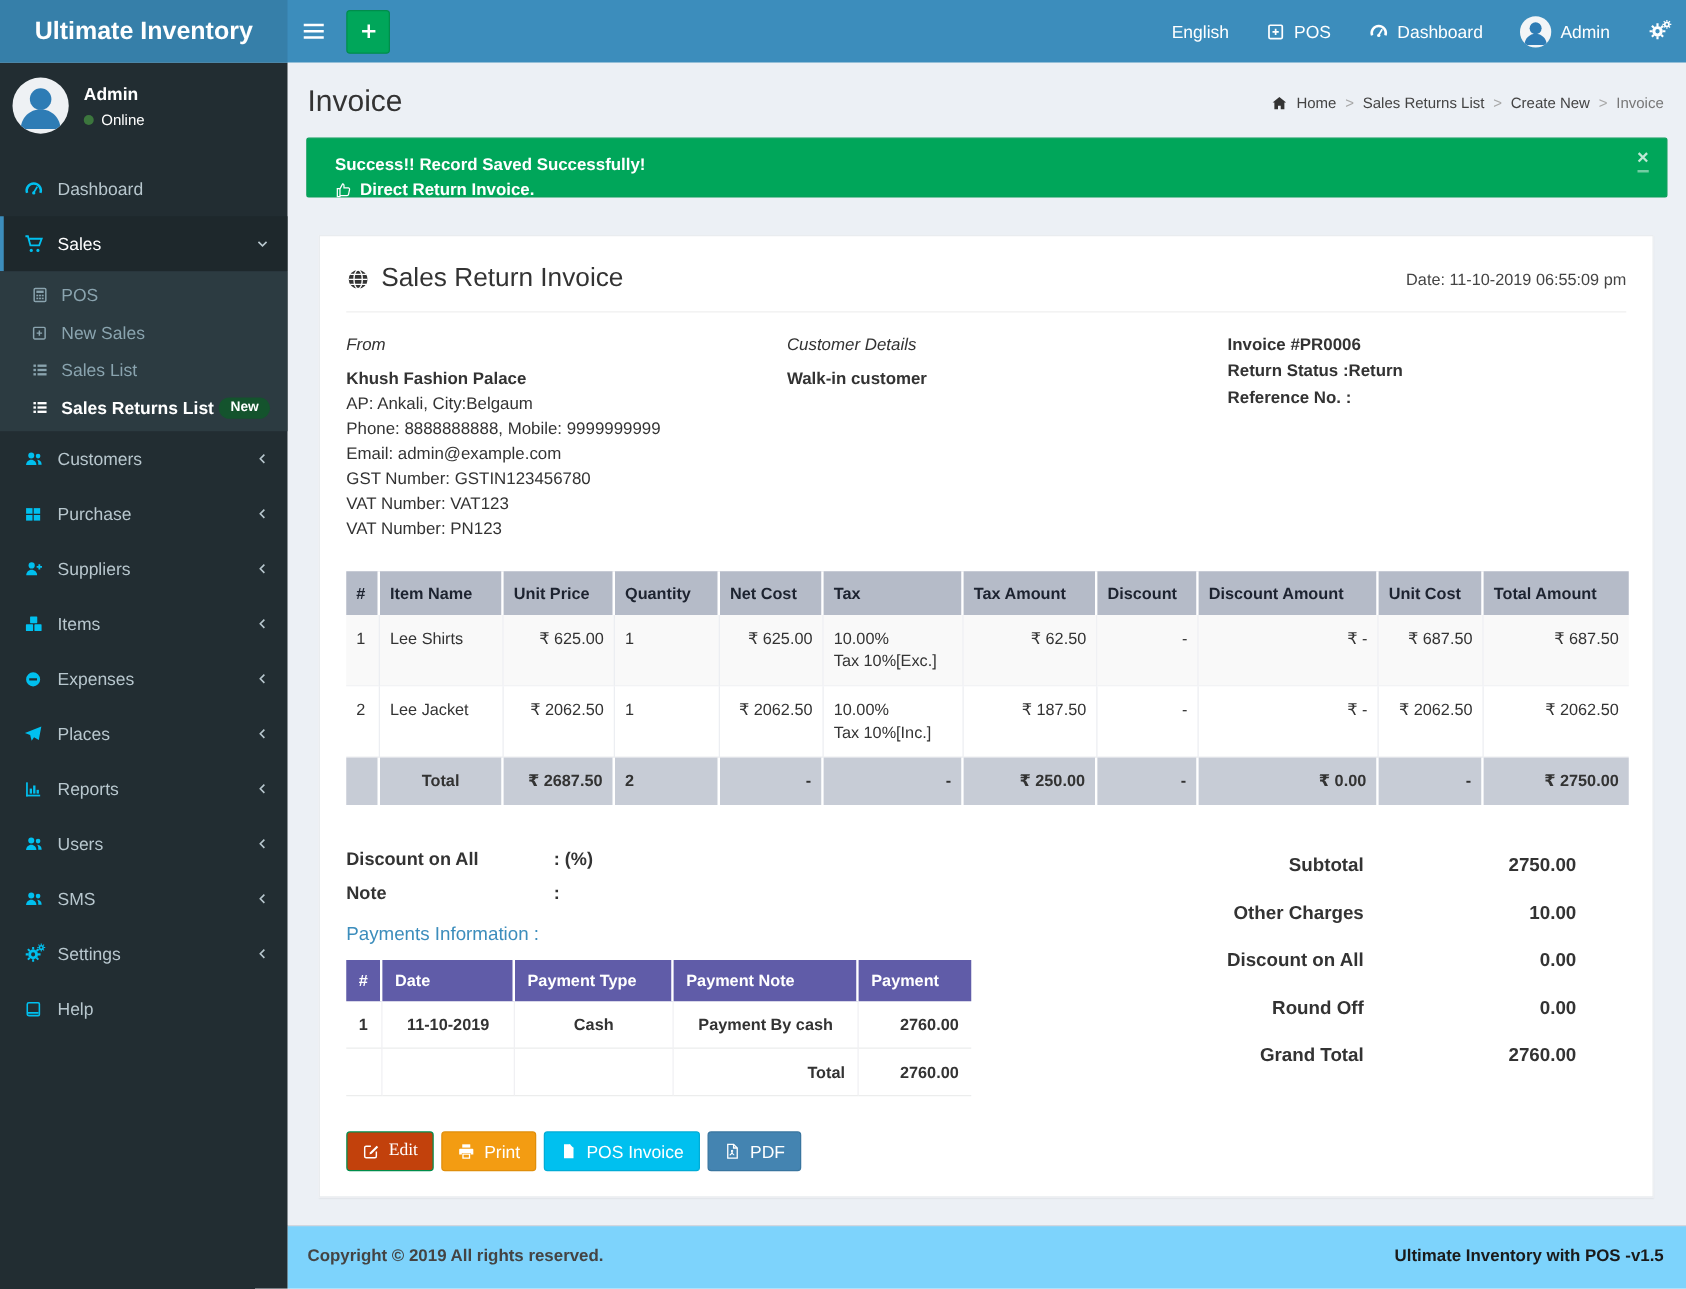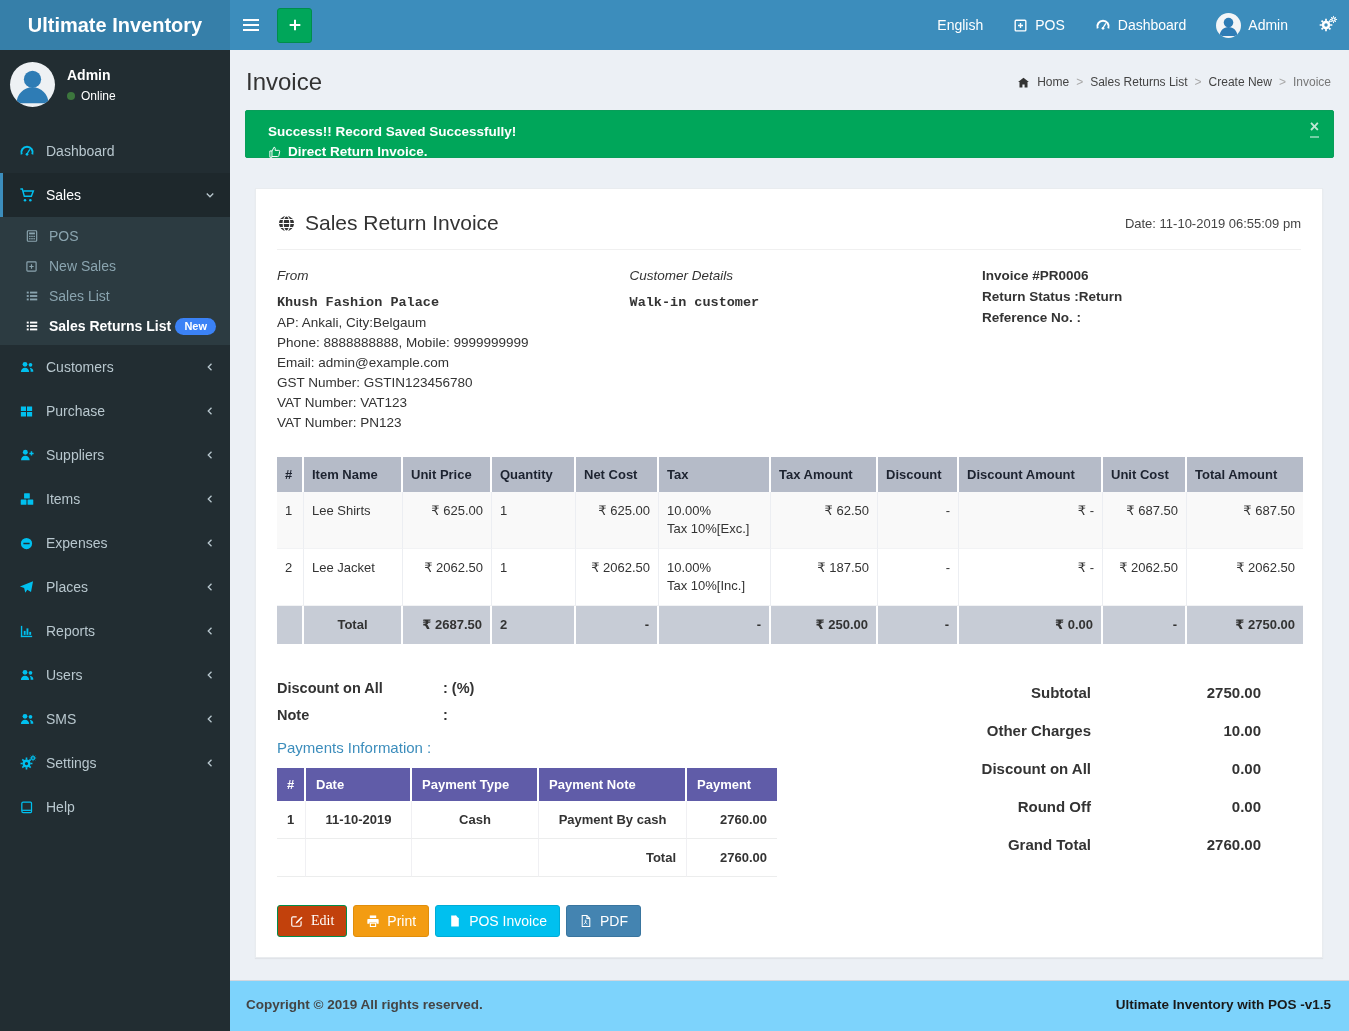--- a/index.html
+++ b/index.html
@@ -38,21 +38,21 @@
                font-size:14px; cursor:pointer; border-left:3px solid transparent; }
   .menu-item .mi { width:21px; margin-right:9px; color:#00c0ef; display:flex; justify-content:center; }
   .menu-item .chev { margin-left:auto; color:#b8c7ce; }
   .menu-item.active-parent { background:#1e282c; border-left-color:#3c8dbc; color:#fff; }
   .submenu { list-style:none; background:#2c3b41; padding:4px 0; }
   .submenu-item { display:flex; align-items:center; height:30px; padding:0 14px 0 22px; color:#8aa4af;
                   font-size:14px; cursor:pointer; }
   .submenu-item .mi { width:19px; margin-right:8px; color:#8aa4af; display:flex; justify-content:center; }
   .submenu-item.active { color:#fff; }
   .submenu-item.active .mi { color:#fff; }
-  .badge-new { margin-left:auto; background:#3b82f6; color:#fff; font-size:11px; font-weight:bold;
+  .badge-new { margin-left:auto; background:#14532d; color:#fff; font-size:11px; font-weight:bold;
                padding:3px 9px; border-radius:10px; line-height:1; }
   .chev-wrap { display:inline-flex; }
   .chev-down { transform:rotate(-90deg); }
 
   
   .content-wrapper { position:absolute; top:50px; left:230px; right:0; bottom:51px; background:#ecf0f5; overflow:hidden; }
   .content-header { padding:17px 18px 0 16px; display:flex; justify-content:space-between; align-items:center; }
   .page-title { font-size:24px; font-weight:400; color:#333; line-height:30px; }
   .breadcrumb { font-size:12px; color:#444; display:flex; align-items:center; gap:7px; }
   .breadcrumb .sep { color:#a8a8a8; }
@@ -70,21 +70,21 @@
                  box-shadow:0 1px 1px rgba(0,0,0,.05); height:770px; }
   .inv-head { display:flex; justify-content:space-between; align-items:center; }
   .inv-title { font-size:21px; font-weight:400; color:#333; display:flex; align-items:center; gap:9px; }
   .inv-date { font-size:13px; color:#444; }
   .inv-rule { border:none; border-top:1px solid #f0f0f0; margin:14px 0 16px; }
 
   .inv-info { display:flex; }
   .inv-col { flex:1.05; font-size:13.5px; line-height:20px; color:#333; }
   .inv-col.meta-col { flex:0.95; }
   .h-italic { font-style:italic; margin-bottom:7px; }
-  .strong { font-weight:bold;font-family:Liberation Mono, monospace; }
+  .strong { font-weight:bold; }
   .meta-col div { font-weight:bold; margin-bottom:1px; }
 
   table.items-table { width:100%; border-collapse:separate; border-spacing:0; margin-top:24px; font-size:13px; table-layout:fixed; }
   .items-table th { background:#b5bbc8; text-align:left; padding:10px 8px; border-right:2px solid #fff;
                     font-weight:bold; color:#1d2330; }
   .items-table th:last-child { border-right:none; }
   .items-table td { padding:10px 8px; border-right:1px solid #eceef2; border-bottom:1px solid #f2f3f5;
                     vertical-align:top; line-height:18px; }
   .items-table td:last-child { border-right:none; }
   .items-table tbody tr.stripe td { background:#f9f9f9; }

